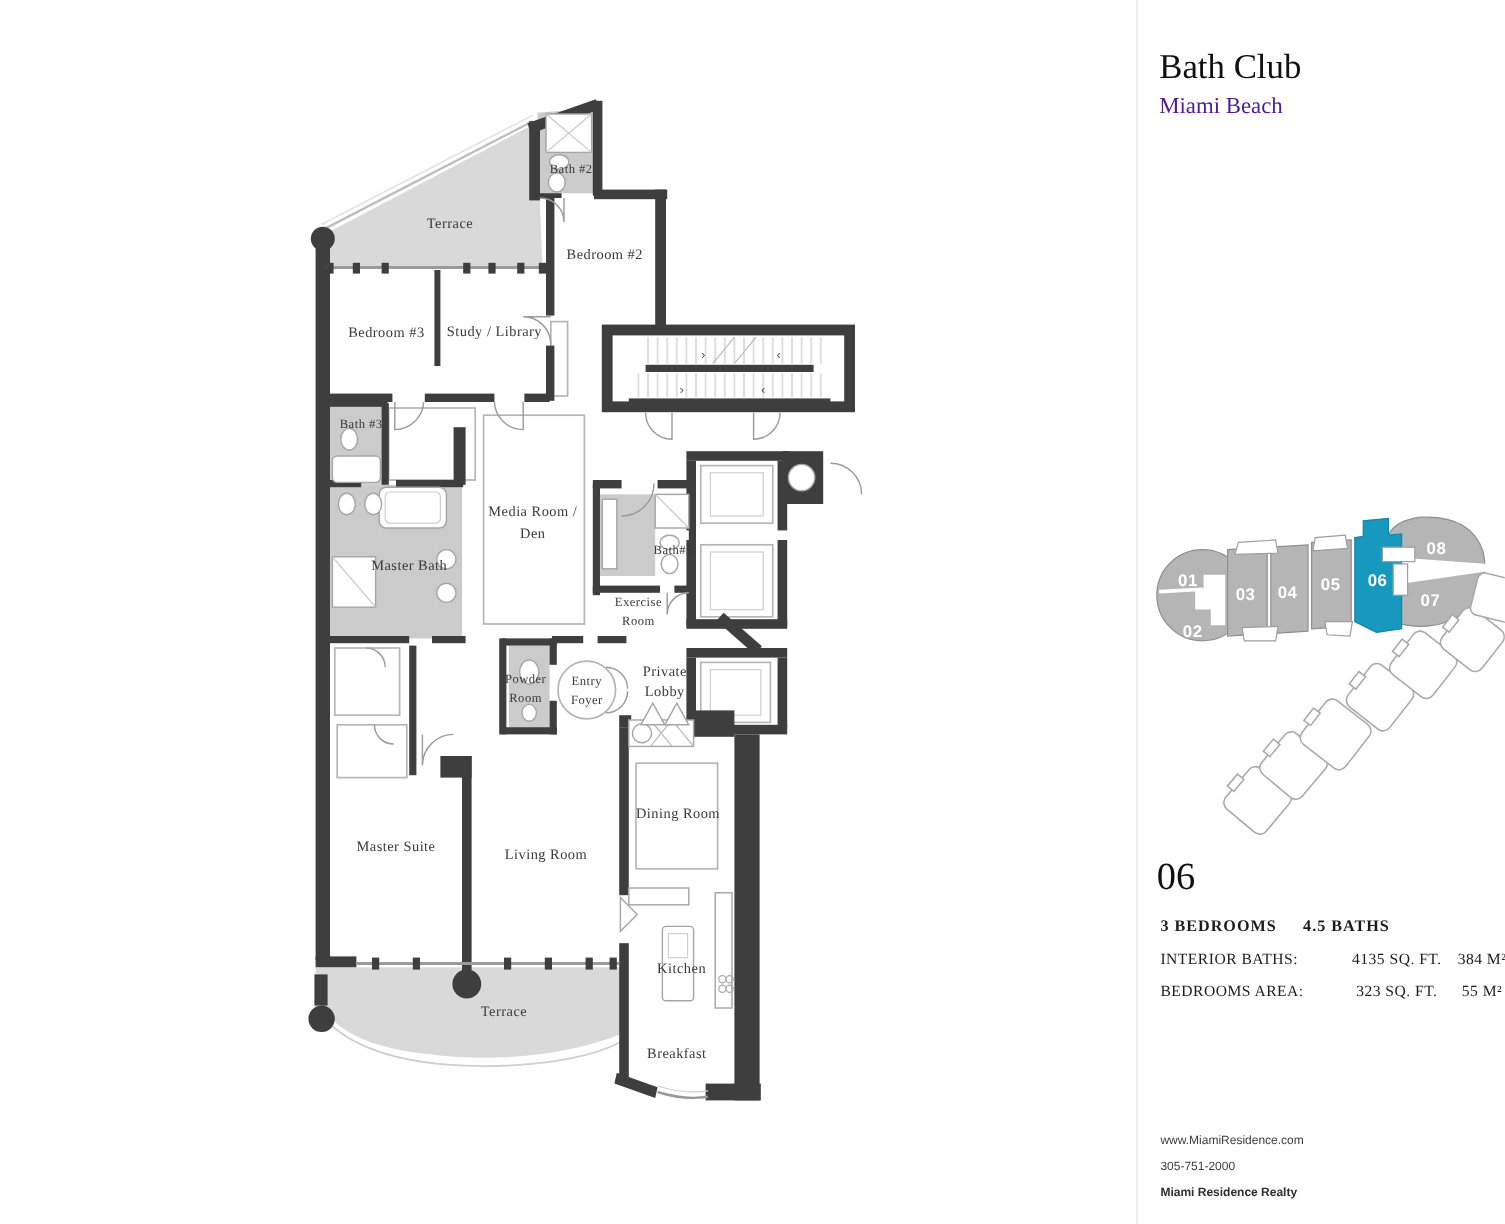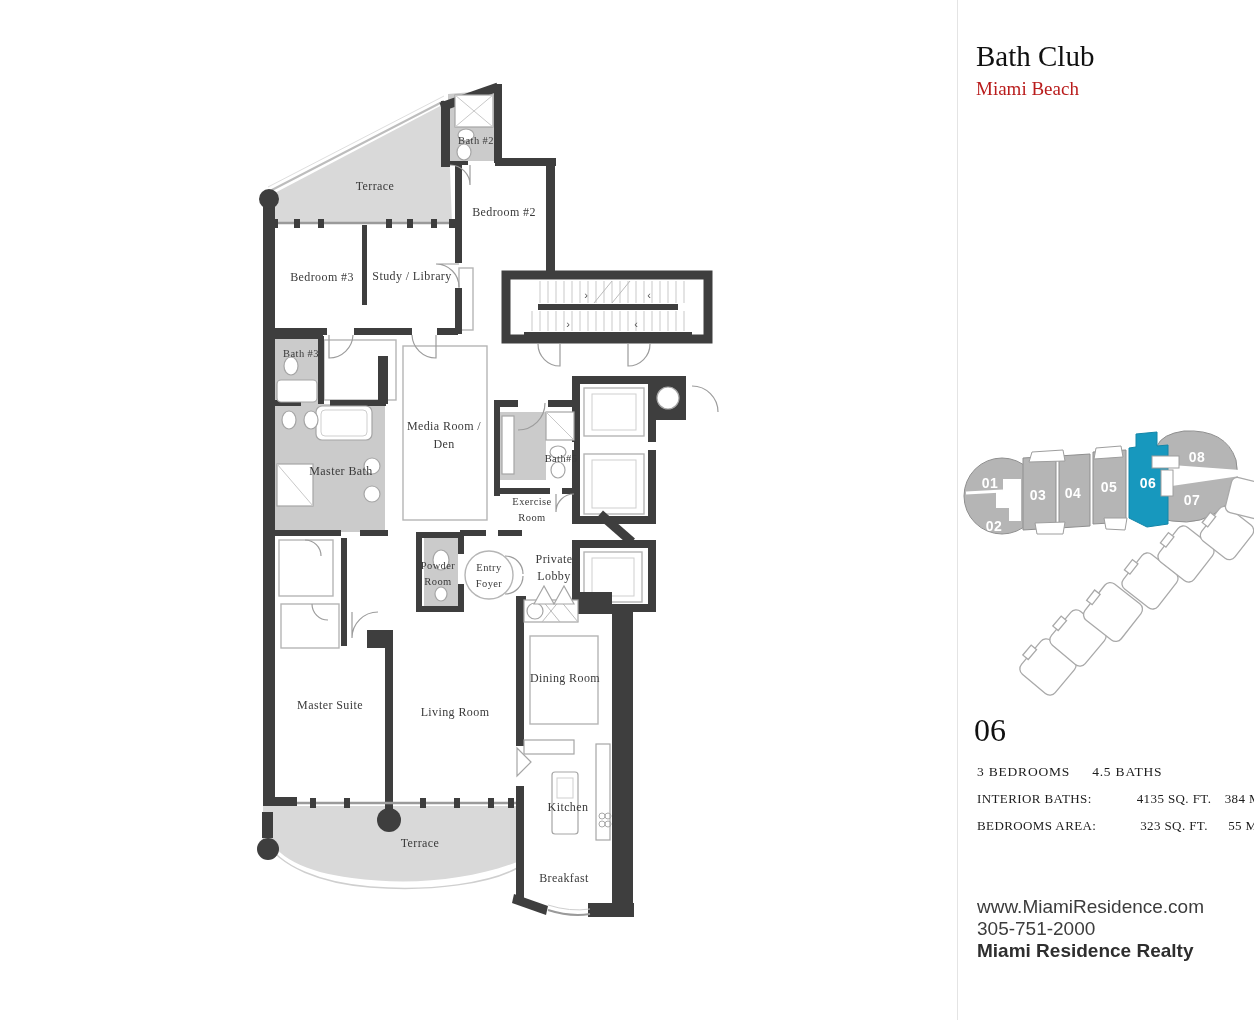--- a/index.html
+++ b/index.html
@@ -21,34 +21,34 @@
        letter-spacing:.4px;text-anchor:middle;}
   .lbs{font-size:10.5px;}
   .chev{font-family:"Liberation Sans",sans-serif;font-size:11px;fill:#555;
         text-anchor:middle;}
   .ku{fill:#b5b5b5;stroke:#8f8f8f;stroke-width:1;}  
   .kn{fill:#fff;stroke:#9e9e9e;stroke-width:1;}     
   .kc{fill:#fff;stroke:#a9a9a9;stroke-width:1.3;}   
   .klbl{font-family:"Liberation Sans",sans-serif;font-weight:bold;
         fill:#fff;font-size:14px;text-anchor:middle;letter-spacing:.5px;}
   
-  .abs{position:absolute;margin-left:10px;}
+  .abs{position:absolute;}
   .divider{left:947px;top:0;width:1px;height:1020px;background:#e4e4e4;}
   .title{left:966px;top:40px;font-size:29px;color:#101010;}
-  .subtitle{left:966px;top:78px;font-size:19px;color:#b91c1c;}
+  .subtitle{left:966px;top:78px;font-size:19px;color:#4c1d95;}
   .unitnum{left:964px;top:712px;font-size:32px;color:#101010;}
-  .bedbath{left:967px;top:764px;font-size:13.5px;letter-spacing:.8px;color:#1c1c1c;}
+  .bedbath{left:967px;top:764px;font-size:13.5px;letter-spacing:.8px;color:#1c1c1c;font-weight:bold;}
   .bedbath .sp{display:inline-block;width:22px;}
   .arearow{left:967px;display:grid;grid-template-columns:152px 90px 52px;
            font-size:13px;letter-spacing:.4px;color:#1c1c1c;}
   .arearow .num{text-align:center;}
   .row-int{top:791px;}
   .row-ext{top:818px;}
-  .footer{left:967px;top:896px;font-family:"Liberation Sans",sans-serif;
-          font-size:19px;color:#3c3c3c;line-height:22px;}
+  .footer{left:967px;top:940px;font-family:"Liberation Sans",sans-serif;
+          font-size:10px;color:#3c3c3c;line-height:22px;}
   .footer .bold{font-weight:700;color:#2e2e2e;}
 </style>
 </head>
 <body>
 
 <div class="stage">
 
 <svg width="1254" height="1020" viewBox="0 0 1254 1020">
   <defs>
     <pattern id="hatch" patternUnits="userSpaceOnUse" width="8" height="8">

